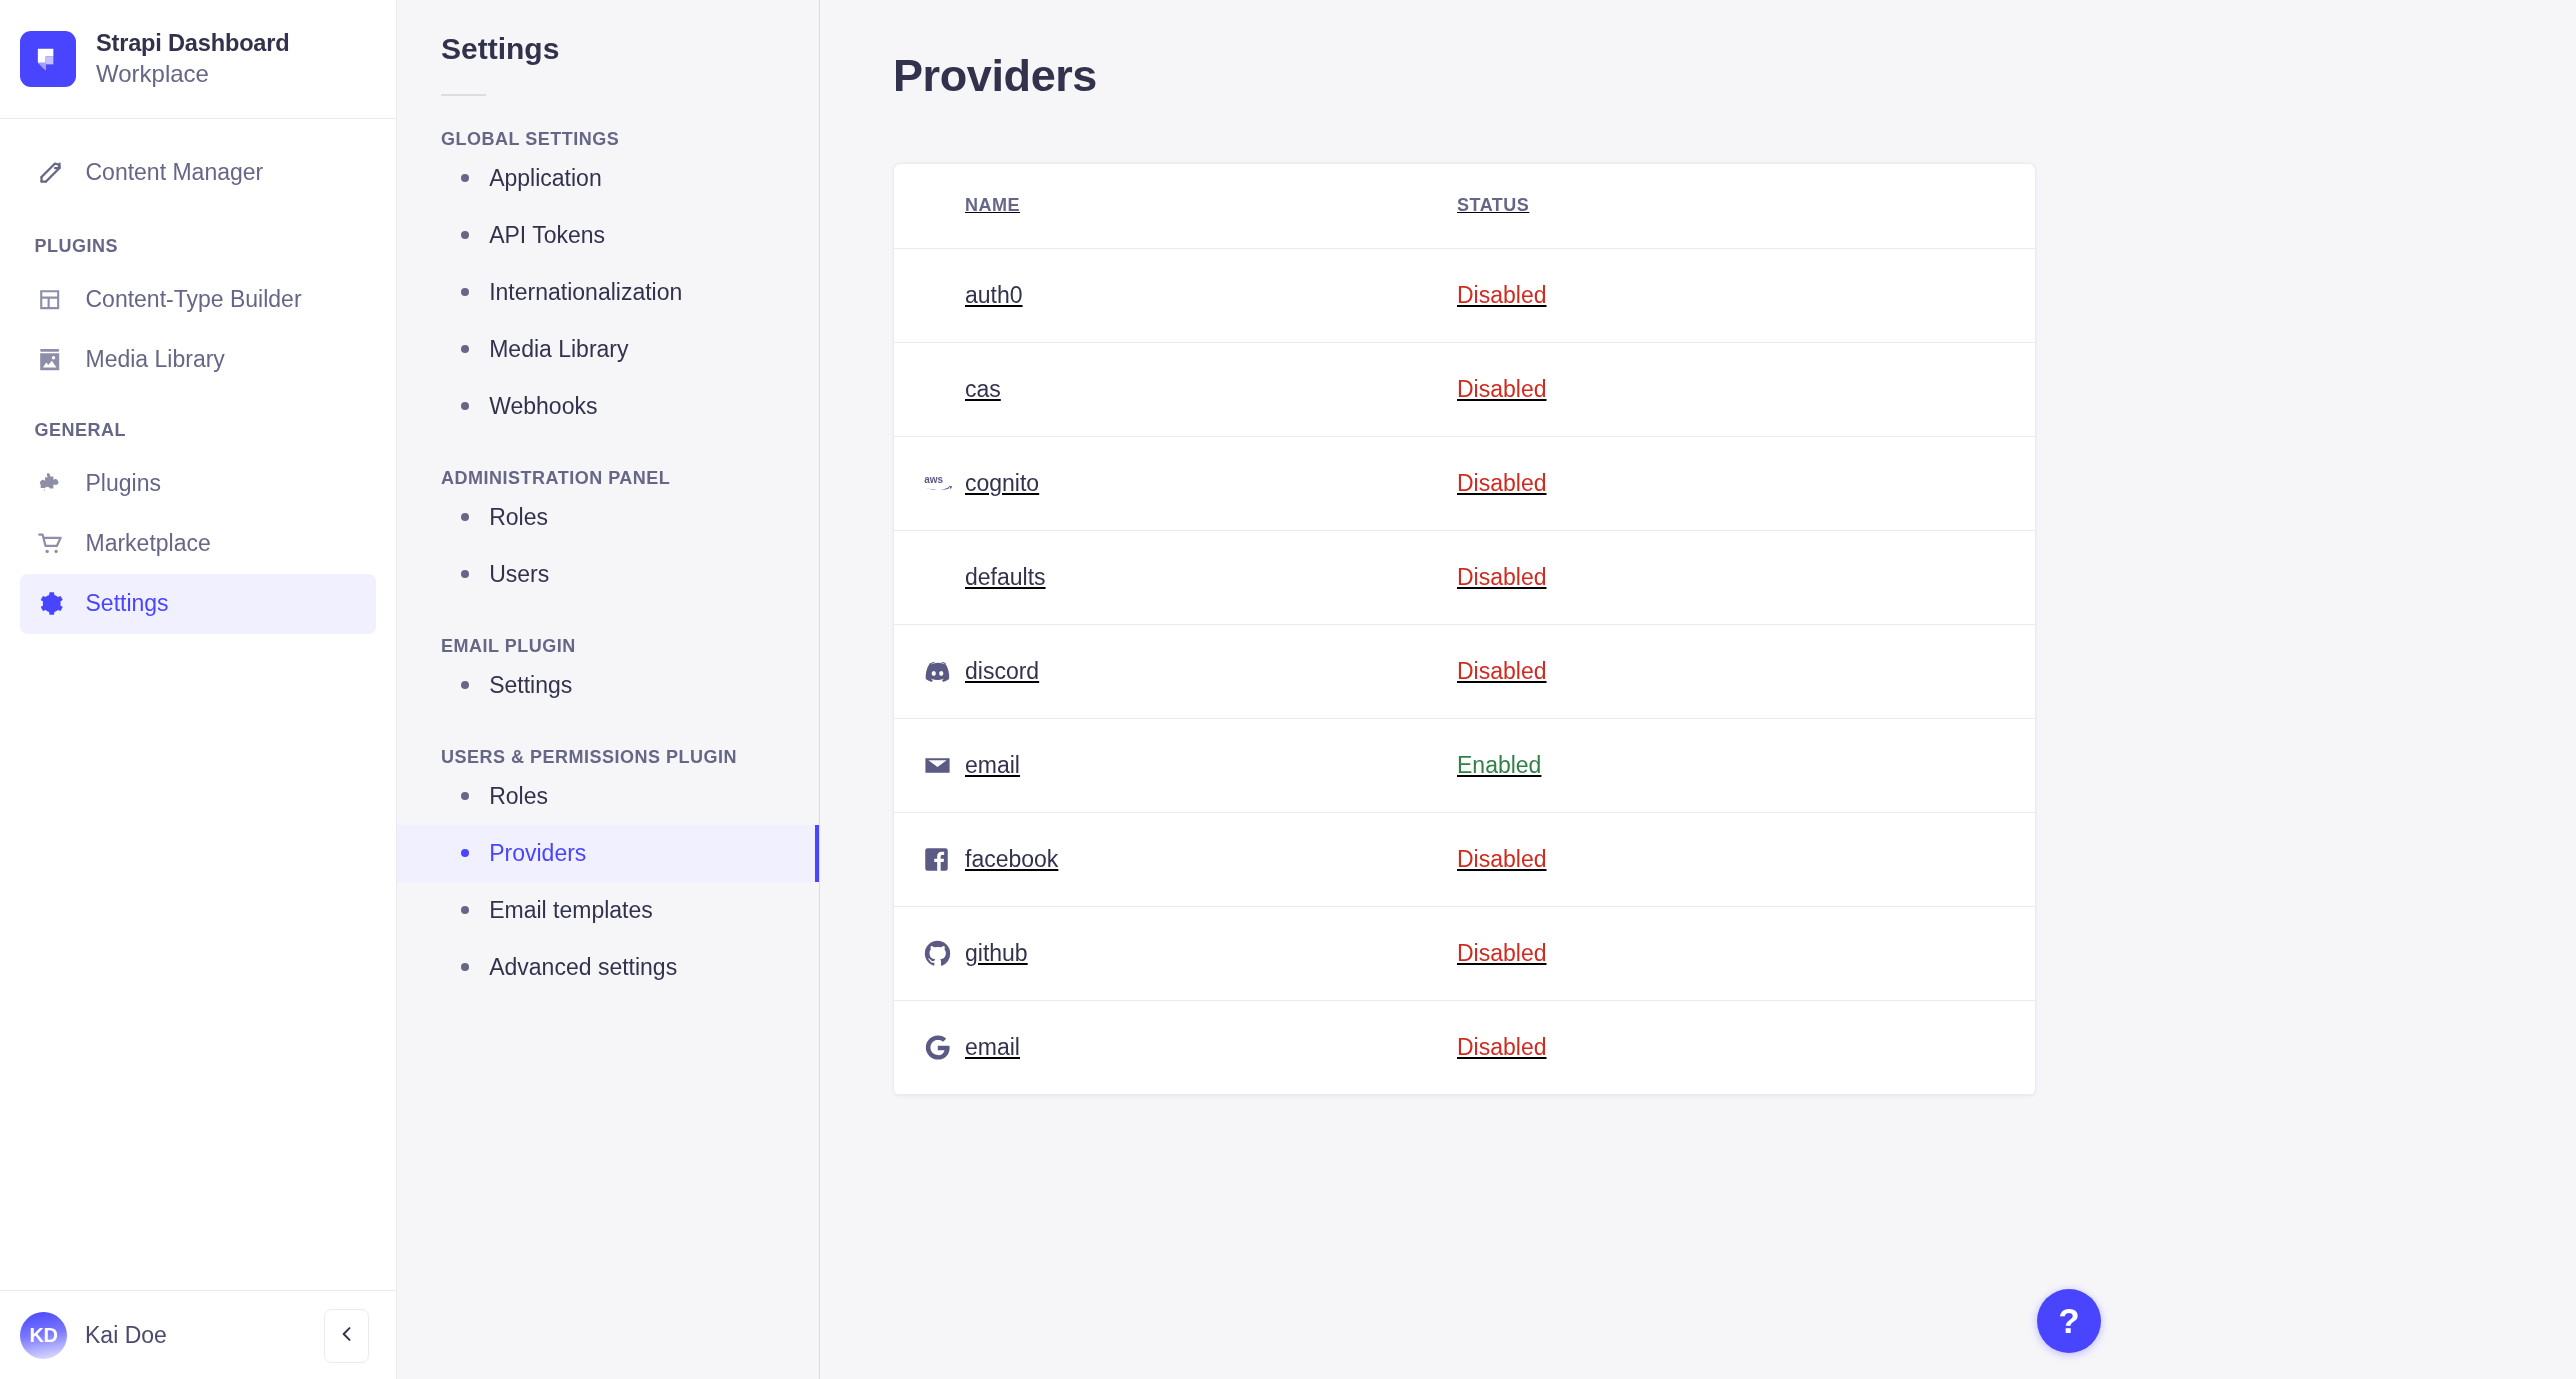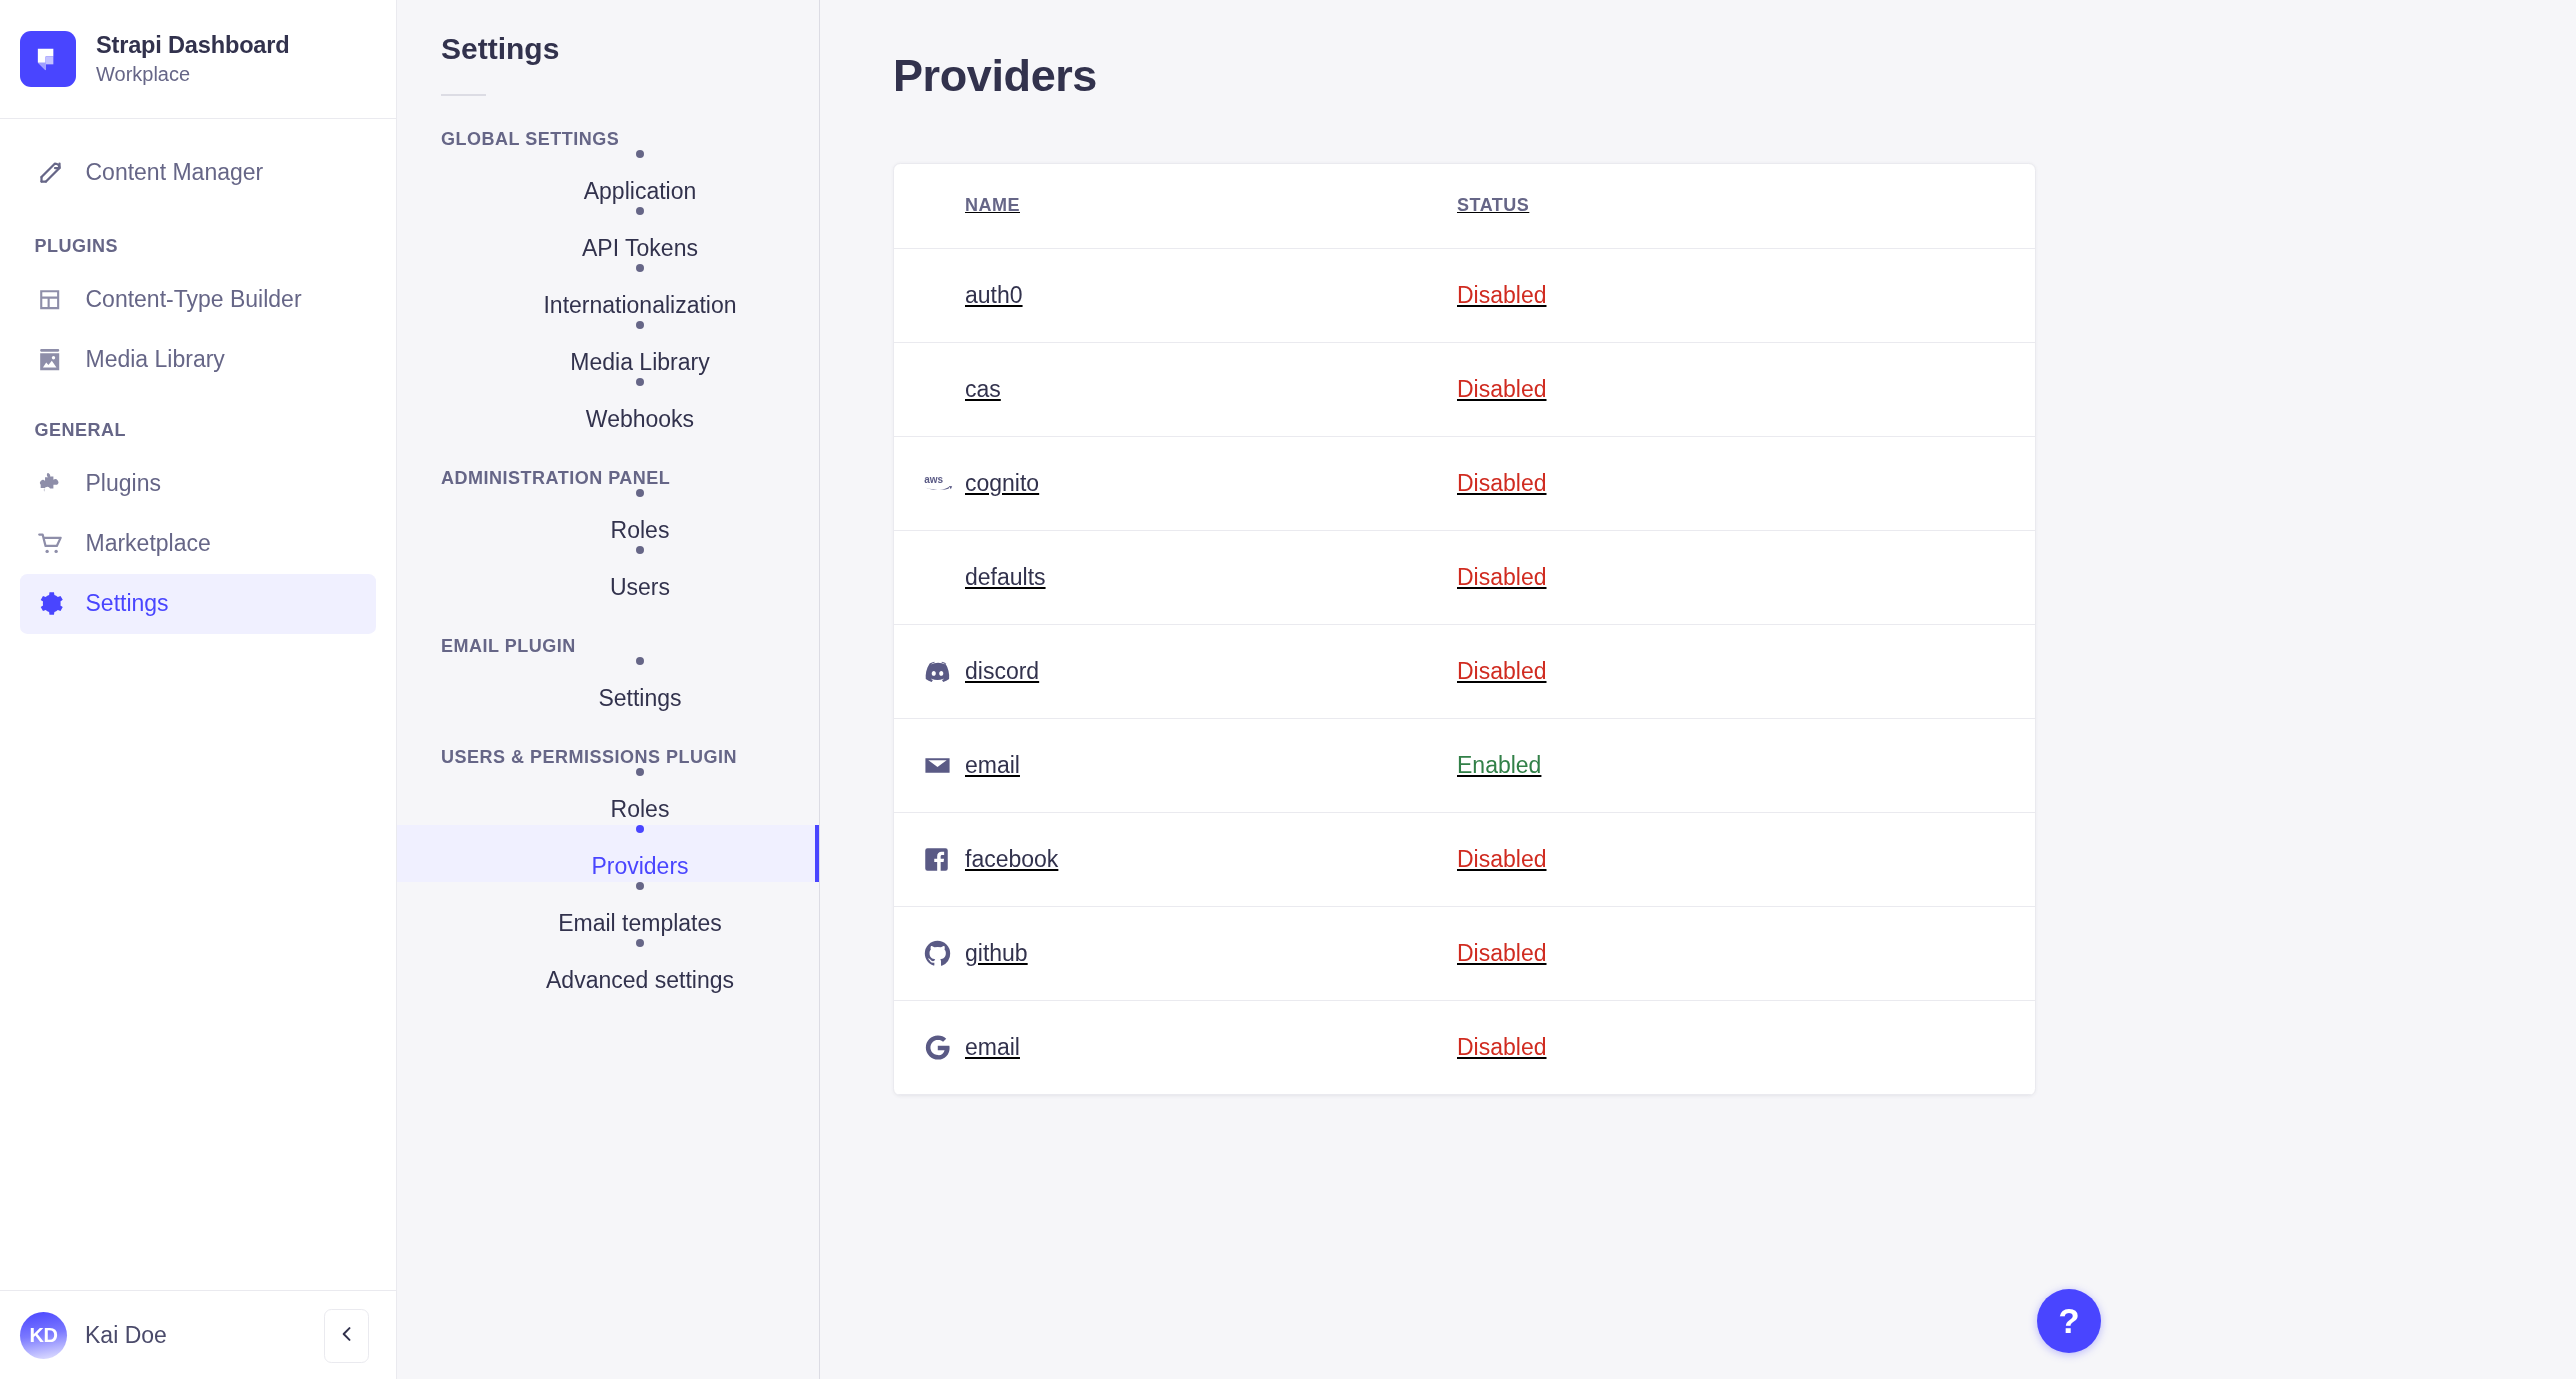--- a/index.html
+++ b/index.html
@@ -41,21 +41,21 @@
     width: 56px; height: 56px;
     flex: 0 0 56px;
     border-radius: 11px;
     background: #4945ff;
     display: flex; align-items: center; justify-content: center;
   }
   .brand-text { display: flex; flex-direction: column; gap: 3.6px; }
   .brand-title {
     font-size: 23.6px; font-weight: bold; color: #32324d; letter-spacing: -0.2px;
   }
-  .brand-sub { font-size: 20px; color: #666687; }
+  .brand-sub { font-size: 24px; color: #666687; }
 
   .nav-scroll { flex: 1 1 auto; padding: 23.6px 20px 0 20px; overflow: hidden; }
 
   .nav-item {
     display: flex; align-items: center; gap: 20px;
     height: 60px;
     padding: 0 14.5px;
     border-radius: 7.3px;
     cursor: pointer;
   }
@@ -125,21 +125,20 @@
     letter-spacing: 0.5px;
   }
   .sub-item {
     display: flex; align-items: center;
     height: 57px;
     margin-left: -44px;
     padding-left: 64px;
     gap: 20px;
     cursor: pointer;
     position: relative;
-    flex-direction: column;
   }
   .sub-item .bullet {
     width: 8.2px; height: 8.2px; border-radius: 50%;
     background: #666687; flex: 0 0 8.2px;
   }
   .sub-item .sub-label { font-size: 23px; color: #32324d; }
   .sub-item.active { background: #f0f0ff; }
   .sub-item.active .bullet { background: #4945ff; }
   .sub-item.active .sub-label { color: #4945ff; }
   .sub-item.active::after {

